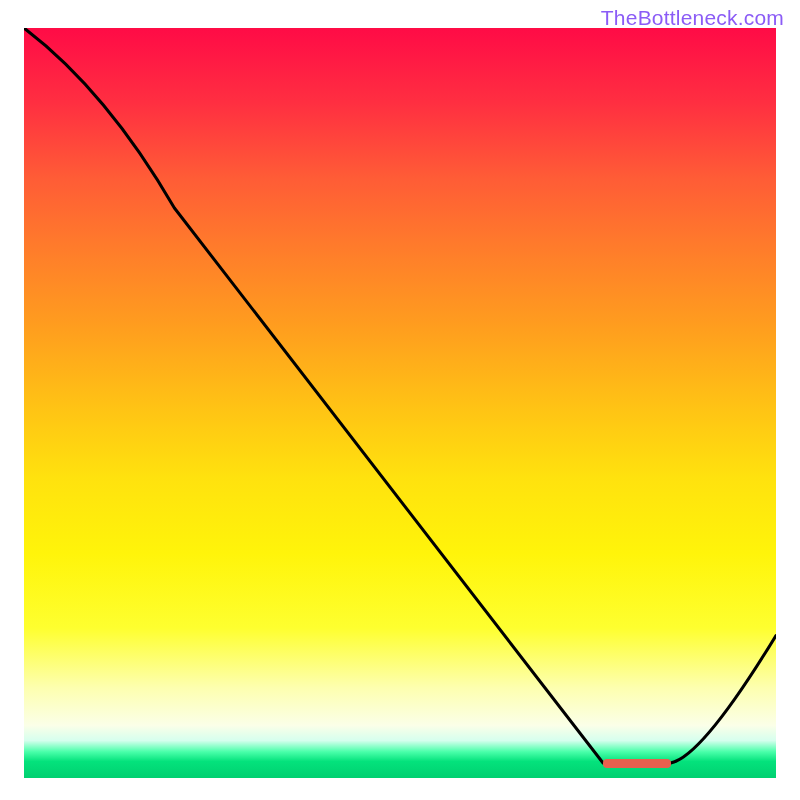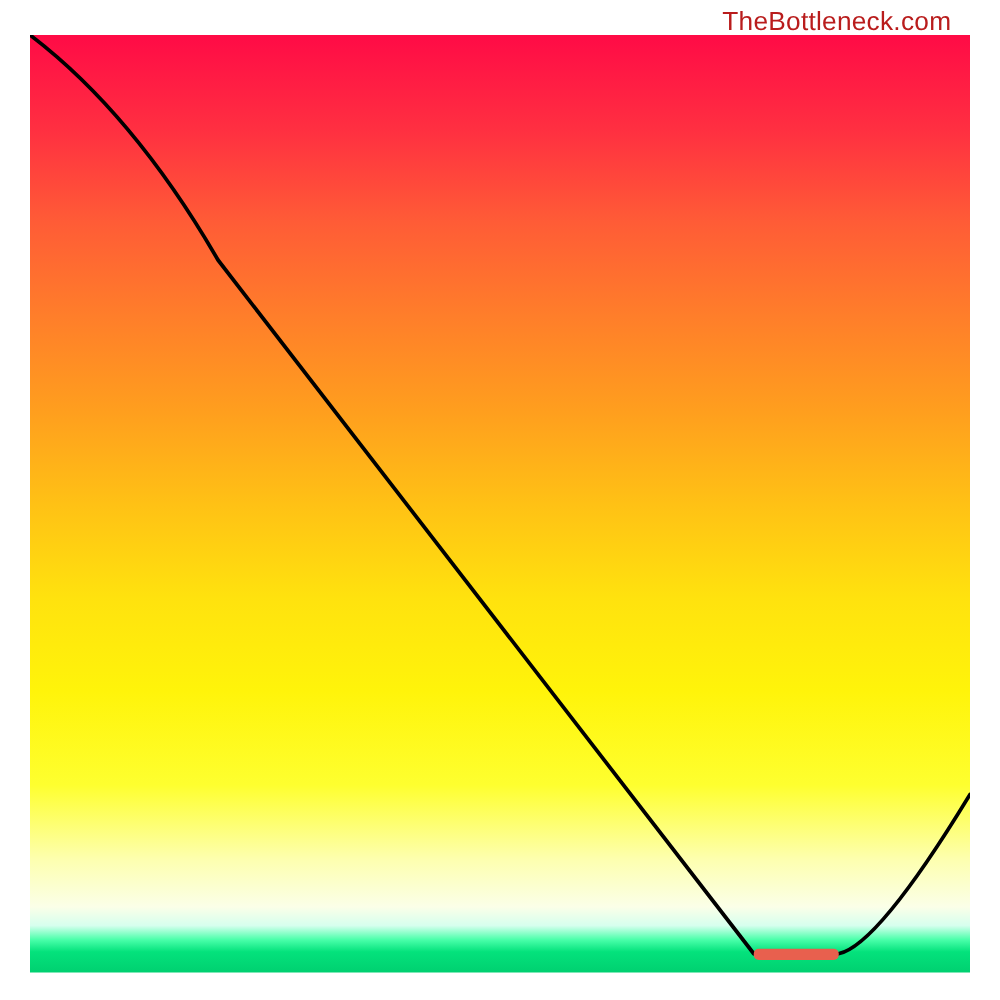--- a/index.html
+++ b/index.html
@@ -10,22 +10,22 @@
     body {
       width: 800px;
       height: 800px;
       background: #ffffff;
       font-family: Arial, sans-serif;
       position: relative;
     }
     .watermark {
       position: absolute;
       top: 6px;
-      right: 39px;
-      color: #b91c1c;
+      right: 16px;
+      color: #8b5cf6;
       font-size: 21px;
       letter-spacing: 0.2px;
     }
     .chart-area {
       position: absolute;
       left: 24px;
       top: 28px;
       width: 752px;
       height: 750px;
       background: linear-gradient(to bottom,

